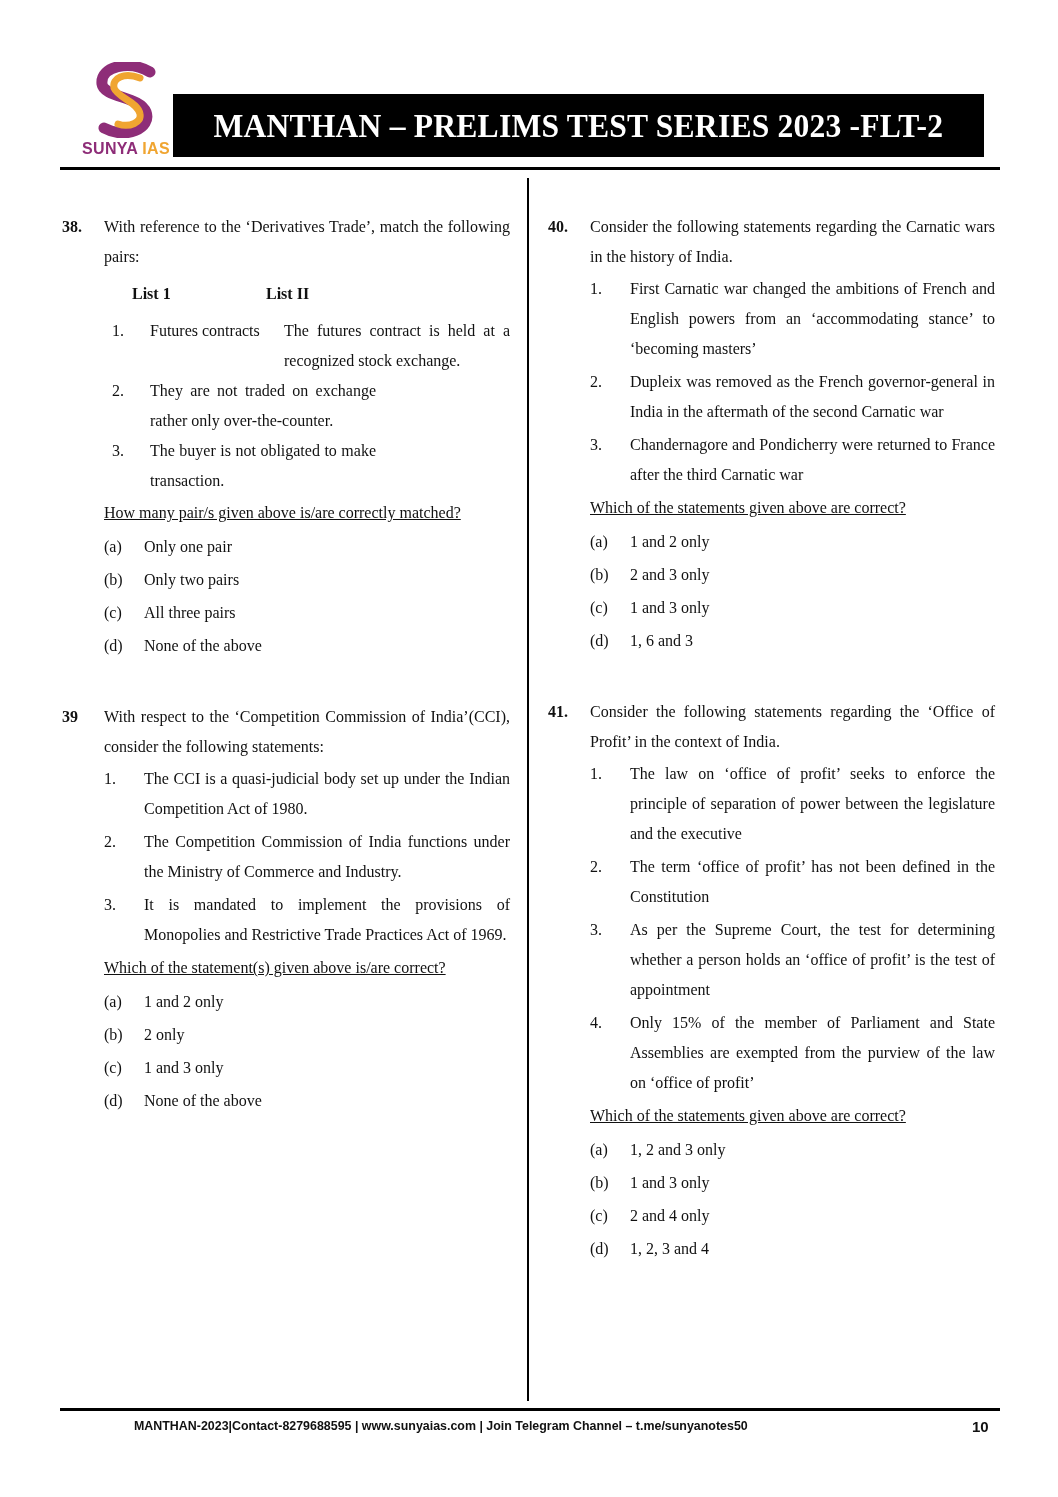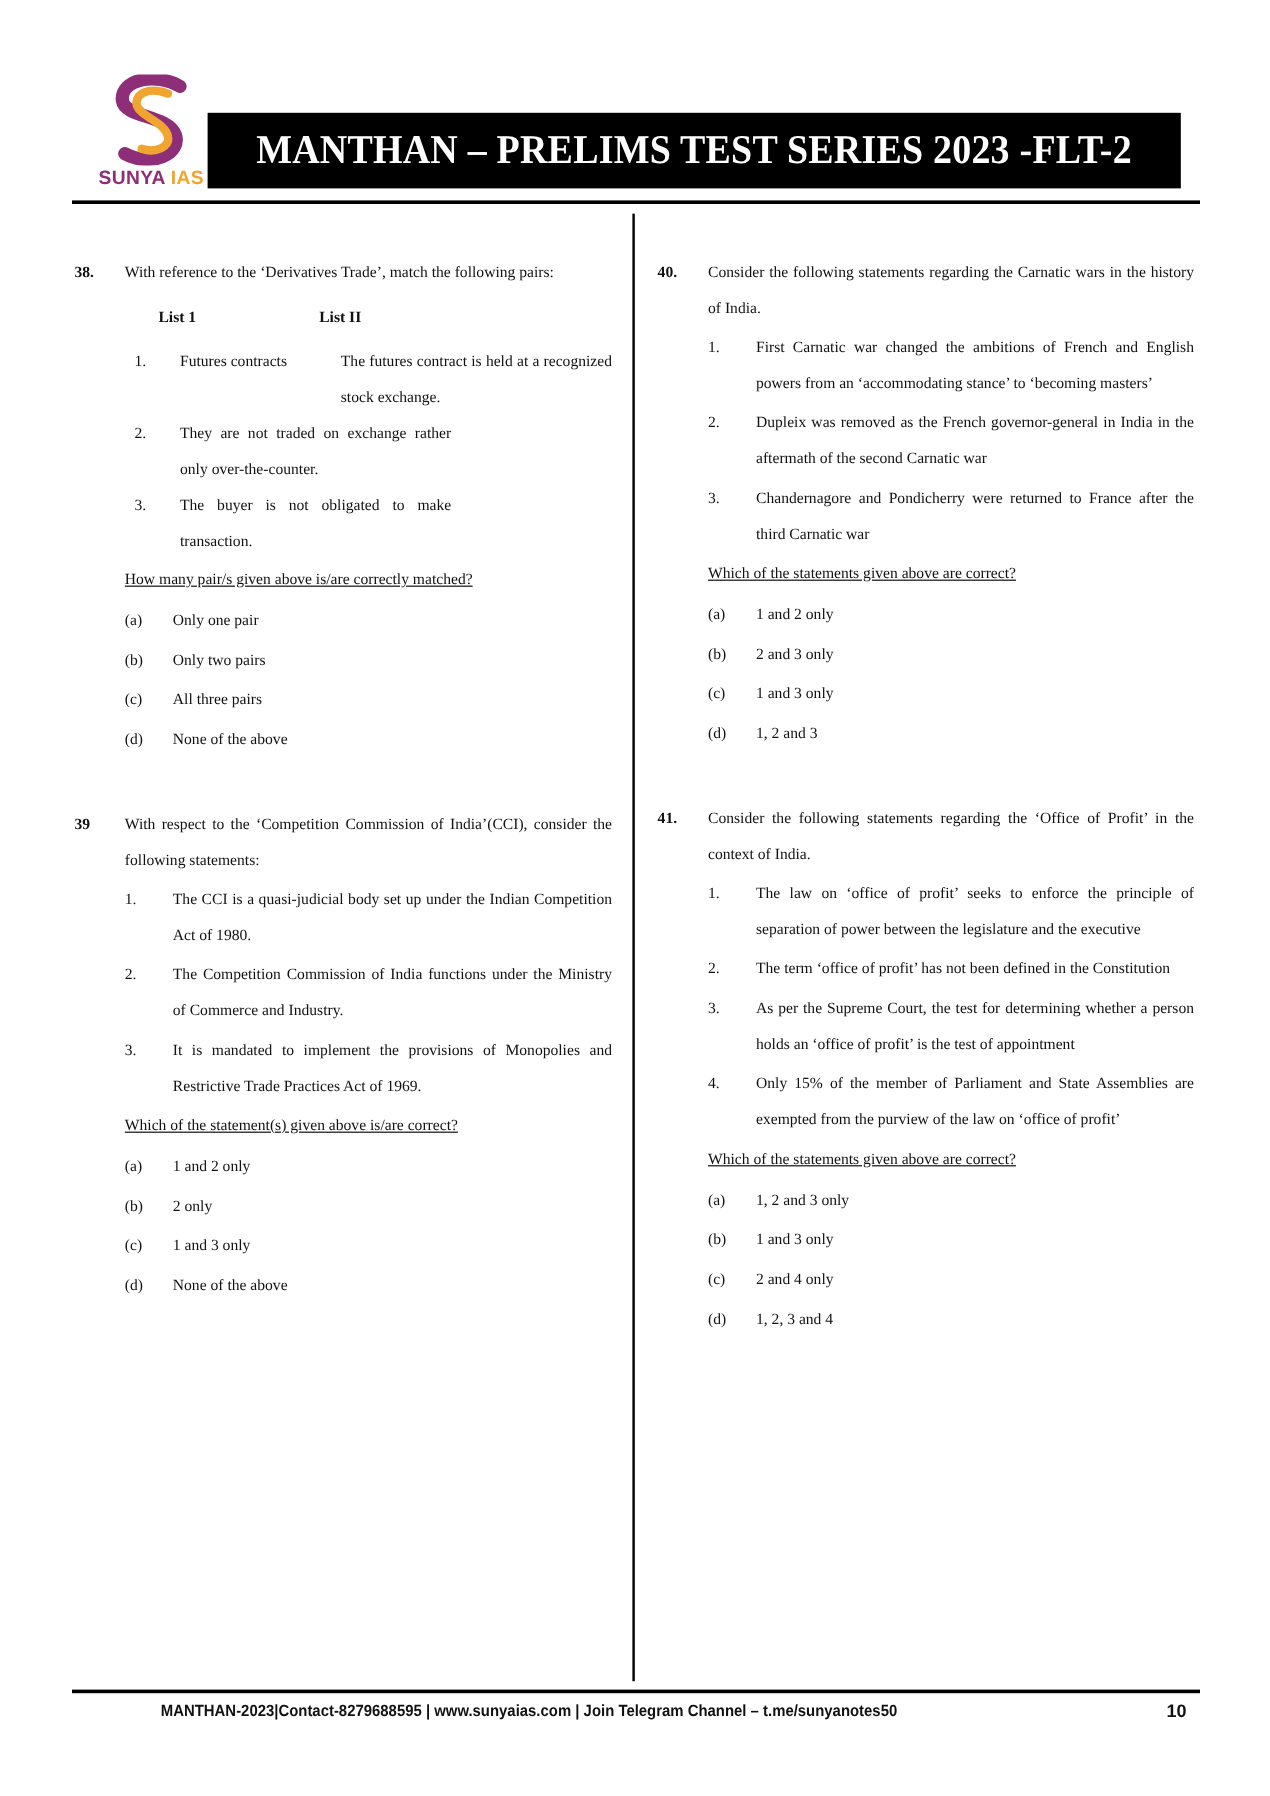--- a/index.html
+++ b/index.html
@@ -17,21 +17,21 @@
   .title-bar { position:absolute; left:173px; top:94px; width:811px; height:63px; background:#000;
                display:flex; align-items:center; justify-content:center; }
   .title-bar span { color:#fff; font-family:"Liberation Serif", "DejaVu Serif", serif; font-weight:bold;
                     font-size:34px; letter-spacing:0.2px; transform:scaleX(0.93); display:inline-block; }
   .header-rule { position:absolute; left:60px; top:167px; width:940px; height:3px; background:#000; }
 
   
   .col-divider { position:absolute; left:527px; top:178px; width:2px; height:1223px; background:#000; }
 
   
-  .col { position:absolute; top:178px; font-size:13px; line-height:30px; }
+  .col { position:absolute; top:178px; font-size:16px; line-height:30px; }
   .col.left { left:62px; width:448px; }
   .col.right { left:548px; width:447px; }
 
   .q { position:relative; padding-left:42px; }
   .q .qnum { position:absolute; left:0; top:0; font-weight:bold; }
   .right .q .qnum { left:0; }
   .q .stem { text-align:justify;margin-top:34px; }
 
   .stmts { margin:2px 0 0 0; }
   .stmt { position:relative; padding-left:40px; text-align:justify; margin-bottom:3px; }
@@ -133,21 +133,21 @@
     <div class="stmts">
       <div class="stmt"><span class="n">1.</span><span>First Carnatic war changed the ambitions of French and English powers from an ‘accommodating stance’ to ‘becoming masters’</span></div>
       <div class="stmt"><span class="n">2.</span><span>Dupleix was removed as the French governor-general in India in the aftermath of the second Carnatic war</span></div>
       <div class="stmt"><span class="n">3.</span><span>Chandernagore and Pondicherry were returned to France after the third Carnatic war</span></div>
     </div>
     <div class="ask">Which of the statements given above are correct?</div>
     <div class="opts">
       <div class="opt"><span class="l">(a)</span><span>1 and 2 only</span></div>
       <div class="opt"><span class="l">(b)</span><span>2 and 3 only</span></div>
       <div class="opt"><span class="l">(c)</span><span>1 and 3 only</span></div>
-      <div class="opt"><span class="l">(d)</span><span>1, 2 and 3</span></div>
+      <div class="opt"><span class="l">(d)</span><span>1, 6 and 3</span></div>
     </div>
   </div>
 
   <div class="q" style="margin-top:40px;">
     <span class="qnum">41.</span>
     <div class="stem">Consider the following statements regarding the ‘Office of Profit’ in the context of India.</div>
     <div class="stmts">
       <div class="stmt"><span class="n">1.</span><span>The law on ‘office of profit’ seeks to enforce the principle of separation of power between the legislature and the executive</span></div>
       <div class="stmt"><span class="n">2.</span><span>The term ‘office of profit’ has not been defined in the Constitution</span></div>
       <div class="stmt"><span class="n">3.</span><span>As per the Supreme Court, the test for determining whether a person holds an ‘office of profit’ is the test of appointment</span></div>

